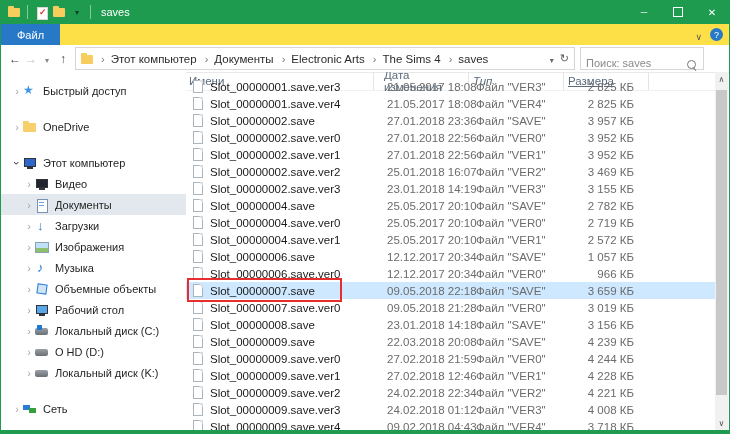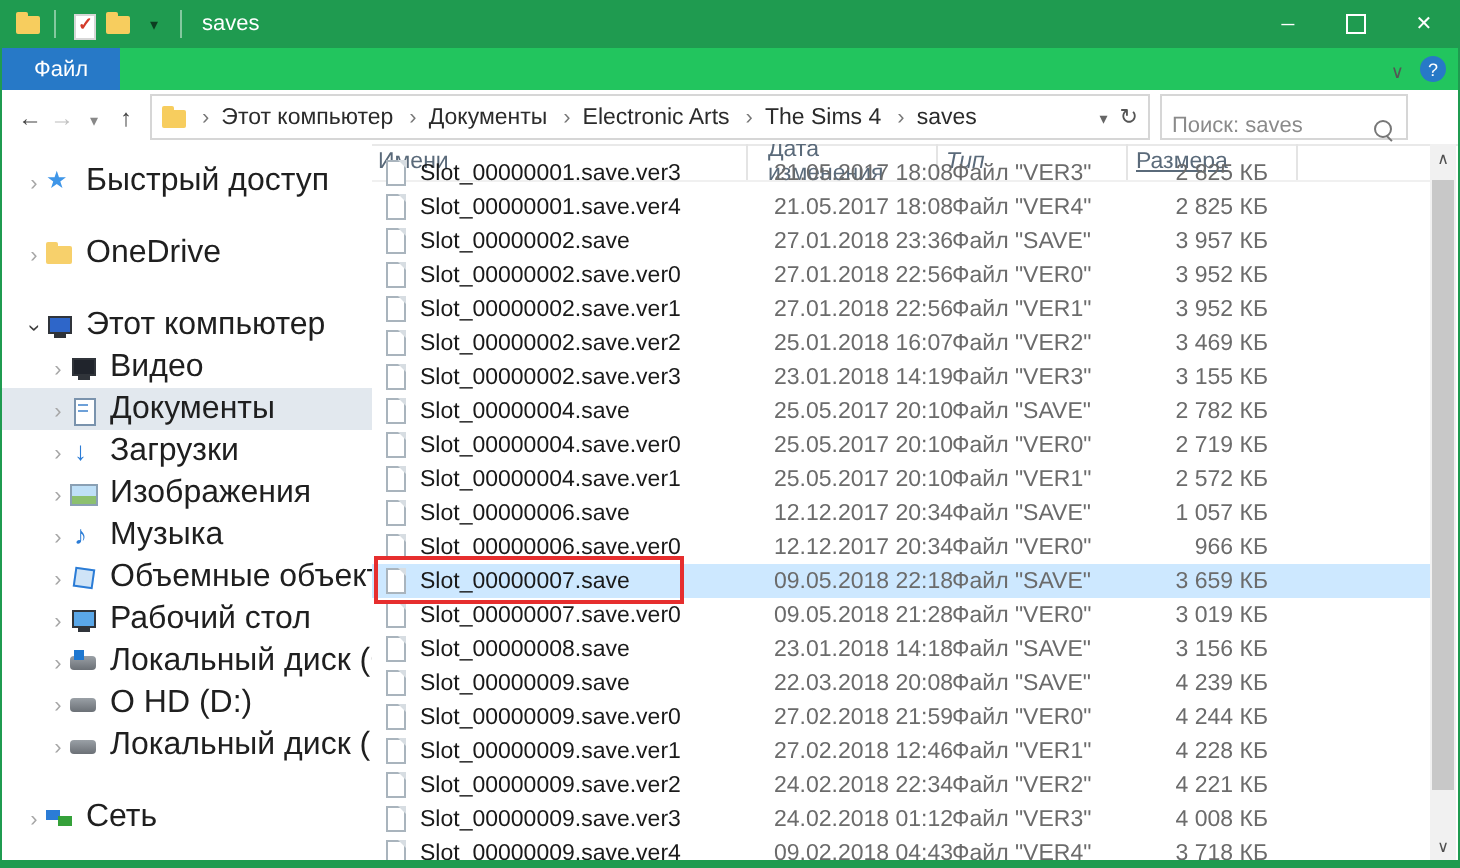--- a/index.html
+++ b/index.html
@@ -12,21 +12,21 @@
   .titlebar{position:absolute;left:0;top:0;right:0;height:24px;background:#1f9b50;display:flex;align-items:center;}
   .titlebar .sep{width:1px;height:14px;background:rgba(255,255,255,.45);margin:0 4px;}
   .qat-btn{width:18px;height:18px;display:flex;align-items:center;justify-content:center;position:relative;}
   .win-title{color:#fff;font-size:11px;margin-left:6px;flex:1;}
   .win-ctrls{display:flex;height:24px;}
   .win-btn{width:34px;height:24px;color:#fff;display:flex;align-items:center;justify-content:center;font-size:11px;}
   .btn-max i{display:block;width:8px;height:8px;border:1px solid #fff;}
   .btn-min::before{content:"─";font-size:9px;}
   .btn-close::before{content:"✕";font-size:10px;}
   
-  .tabrow{position:absolute;left:0;top:24px;right:0;height:21px;background:#22c55e;border-bottom:1px solid #e4e4e4;display:flex;align-items:stretch;font-size:11px;}
+  .tabrow{position:absolute;left:0;top:24px;right:0;height:21px;background:#fde047;border-bottom:1px solid #e4e4e4;display:flex;align-items:stretch;font-size:11px;}
   .tab-file{background:#2779c7;color:#fff;padding:0 16px;display:flex;align-items:center;}
   .tab{padding:0 14px;display:flex;align-items:center;color:#1f1f1f;}
   .ribbon-right{position:absolute;right:6px;top:24px;height:21px;display:flex;align-items:center;gap:8px;}
   .rib-chev::before{content:"∨";font-size:9px;color:#555;}
   .help-circle{width:13px;height:13px;border-radius:50%;background:#2779c7;color:#fff;font-size:9px;display:flex;align-items:center;justify-content:center;}
   
   .addrrow{position:absolute;left:0;top:45px;right:0;height:27px;background:#fff;border-bottom:1px solid #e9e9e9;display:flex;align-items:center;}
   .navbtn{width:16px;text-align:center;font-size:12px;color:#444;}
   .navbtn.disabled{color:#c0c0c0;}
   .navbtn.small::before{content:"▾";font-size:8px;color:#888;}
@@ -38,21 +38,21 @@
   .crumb-seg{display:flex;align-items:center;padding:0 1px;}
   .crumb-seg::before{content:"›";color:#777;margin:0 6px;font-size:11px;}
   .addr-right{margin-left:auto;display:flex;align-items:center;gap:6px;padding-right:5px;}
   .addr-chev::before{content:"▾";font-size:8px;color:#666;}
   .refresh::before{content:"↻";font-size:11px;color:#555;}
   .searchbox{height:21px;border:1px solid #d6d6d6;flex:0 0 112px;margin-left:5px;display:flex;align-items:flex-end;padding:0 5px;font-size:11px;color:#8a8a8a;}
   .search-text{flex:1;white-space:nowrap;overflow:hidden;}
   .magnifier{width:7px;height:7px;border:1.4px solid #777;border-radius:50%;position:relative;margin-right:2px;}
   .magnifier::after{content:"";position:absolute;width:1.4px;height:4px;background:#777;left:6px;top:6px;transform:rotate(-45deg);}
   
-  .sidebar{position:absolute;left:0;top:72px;width:185px;bottom:4px;background:#fff;overflow:hidden;padding-top:8px;box-sizing:border-box;font-size:16px;}
+  .sidebar{position:absolute;left:0;top:72px;width:185px;bottom:4px;background:#fff;overflow:hidden;padding-top:8px;box-sizing:border-box;font-size:11px;}
   .srow{height:21px;display:flex;align-items:center;padding-left:10px;}
   .srow.gap{margin-top:15px;}
   .srow.lvl1{padding-left:22px;}
   .srow.highlighted{background:#e2e8ee;}
   .exp{width:12px;flex:0 0 12px;text-align:center;}
   .exp::before{content:"›";color:#a6a6a6;font-size:11px;display:inline-block;}
   .exp-expanded .exp::before{transform:rotate(90deg);color:#3c3c3c;}
   .slabel{margin-left:6px;white-space:nowrap;}
   
   .ico{width:14px;height:14px;flex:0 0 14px;position:relative;display:inline-block;}

